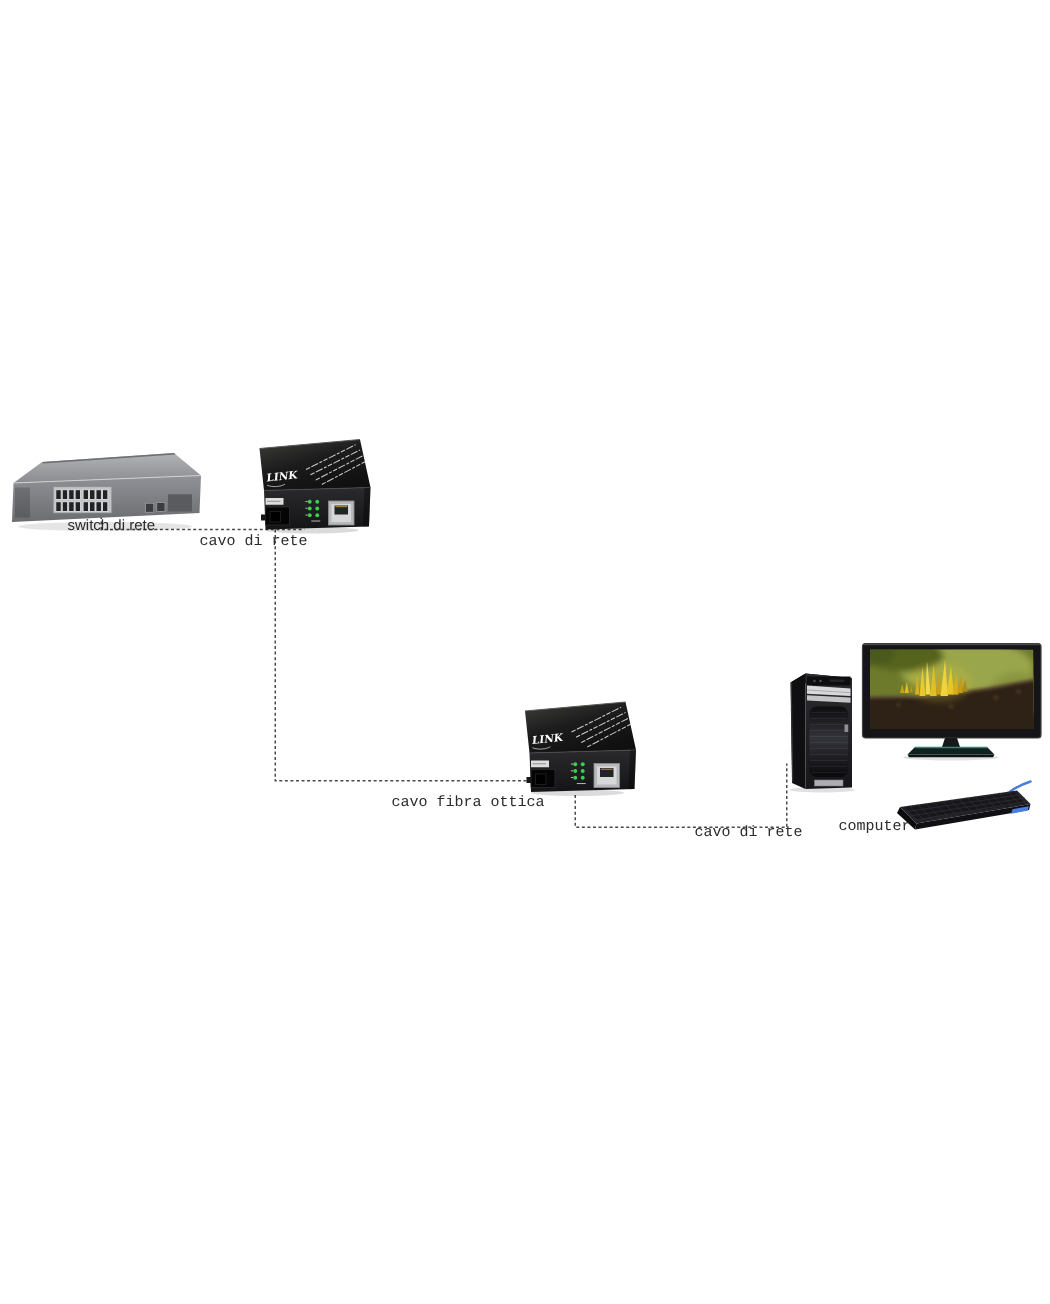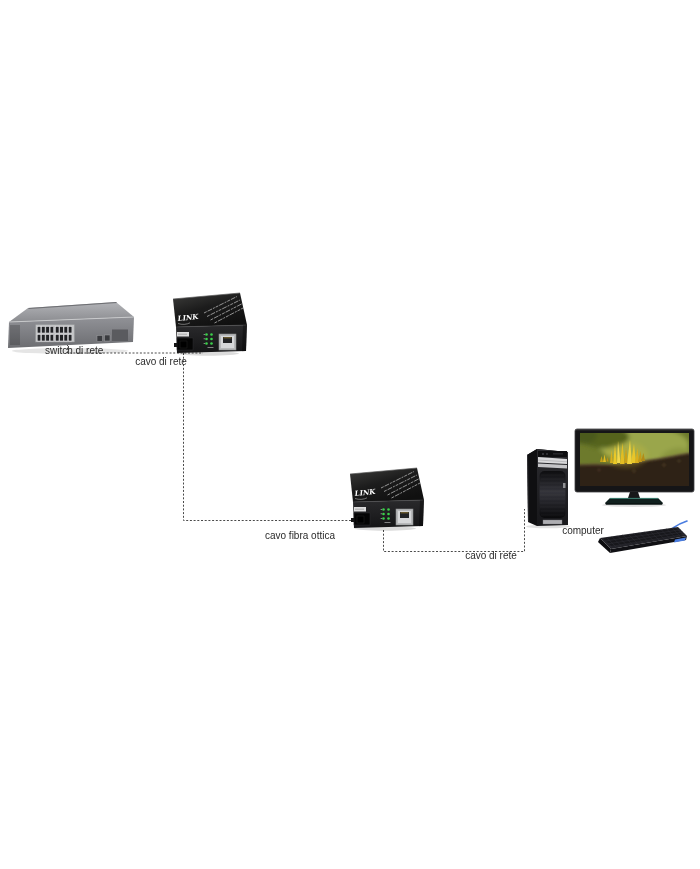--- a/index.html
+++ b/index.html
@@ -1,21 +1,21 @@
 <!DOCTYPE html>
 <html><head>
 <meta charset="utf-8">
 <style>
   html,body{margin:0;padding:0;}
   body{background:#ffffff;font-family:"Liberation Sans",sans-serif;}
   .canvas{position:relative;width:700px;height:869px;background:#ffffff;overflow:hidden;}
   .layer{position:absolute;left:0;top:0;}
   .dev{position:absolute;z-index:2;}
   .lbl{position:absolute;z-index:3;font-size:10px;line-height:11px;color:#2b2b2b;white-space:nowrap;margin-left:35px;}
-  .lbl.center{text-align:center;}
+  .lbl.center{text-align:center;font-family:Liberation Mono, monospace;}
   svg{display:block;}
 </style>
 </head>
 <body>
 
 <div class="canvas">
 
   <svg width="0" height="0" style="position:absolute" aria-hidden="true">
     <defs>
       <linearGradient id="g-sw-top" x1="0" y1="0" x2="0" y2="1">
@@ -274,15 +274,15 @@
     <g stroke="#303038" stroke-width="0.5">
       <path d="M13.3,24.3 L90.7,12.7 M16.1,27.1 L93,15 M18.8,29.8 L95.2,17.2" fill="none"></path>
       <path d="M16.2,20.1 L27.1,31 M21.7,19.4 L32.4,30.1 M27.2,18.6 L37.7,29.1 M32.6,17.8 L43,28.2 M38.1,17 L48.4,27.3 M43.5,16.3 L53.7,26.4 M49,15.5 L59,25.5 M54.5,14.7 L64.3,24.6 M59.9,14 L69.6,23.7 M65.4,13.2 L75,22.8 M70.8,12.4 L80.3,21.9 M76.3,11.7 L85.6,20.9 M81.8,10.9 L90.9,20" fill="none"></path>
     </g>
   </svg>
 
   <div class="lbl" style="left:10px;top:345px">switch di rete</div>
   <div class="lbl center" style="left:98px;top:356px;width:56px">cavo di rete</div>
   <div class="lbl center" style="left:226px;top:530px;width:78px">cavo fibra ottica</div>
   <div class="lbl center" style="left:428px;top:550px;width:56px">cavo di rete</div>
-  <div class="lbl center" style="left:524px;top:525px;width:48px">computer</div>
+  <div class="lbl center" style="left:524px;top:546px;width:48px">computer</div>
 
 </div>
 
 </body></html>

